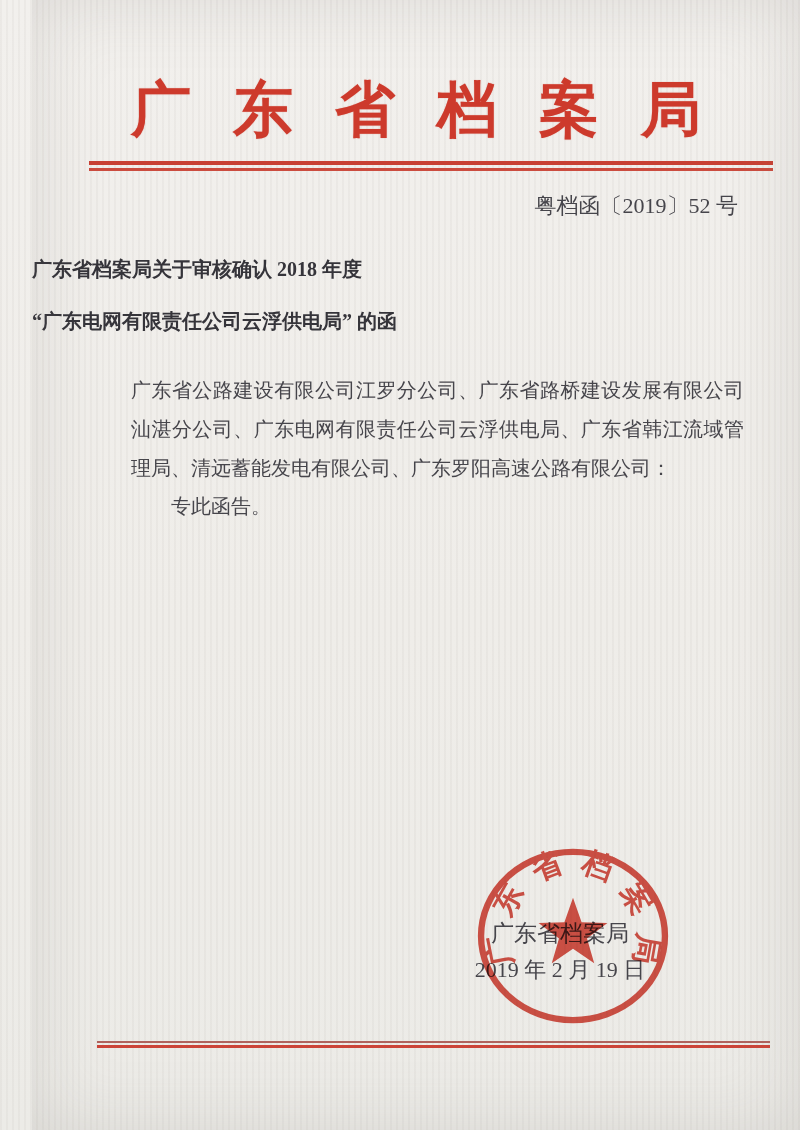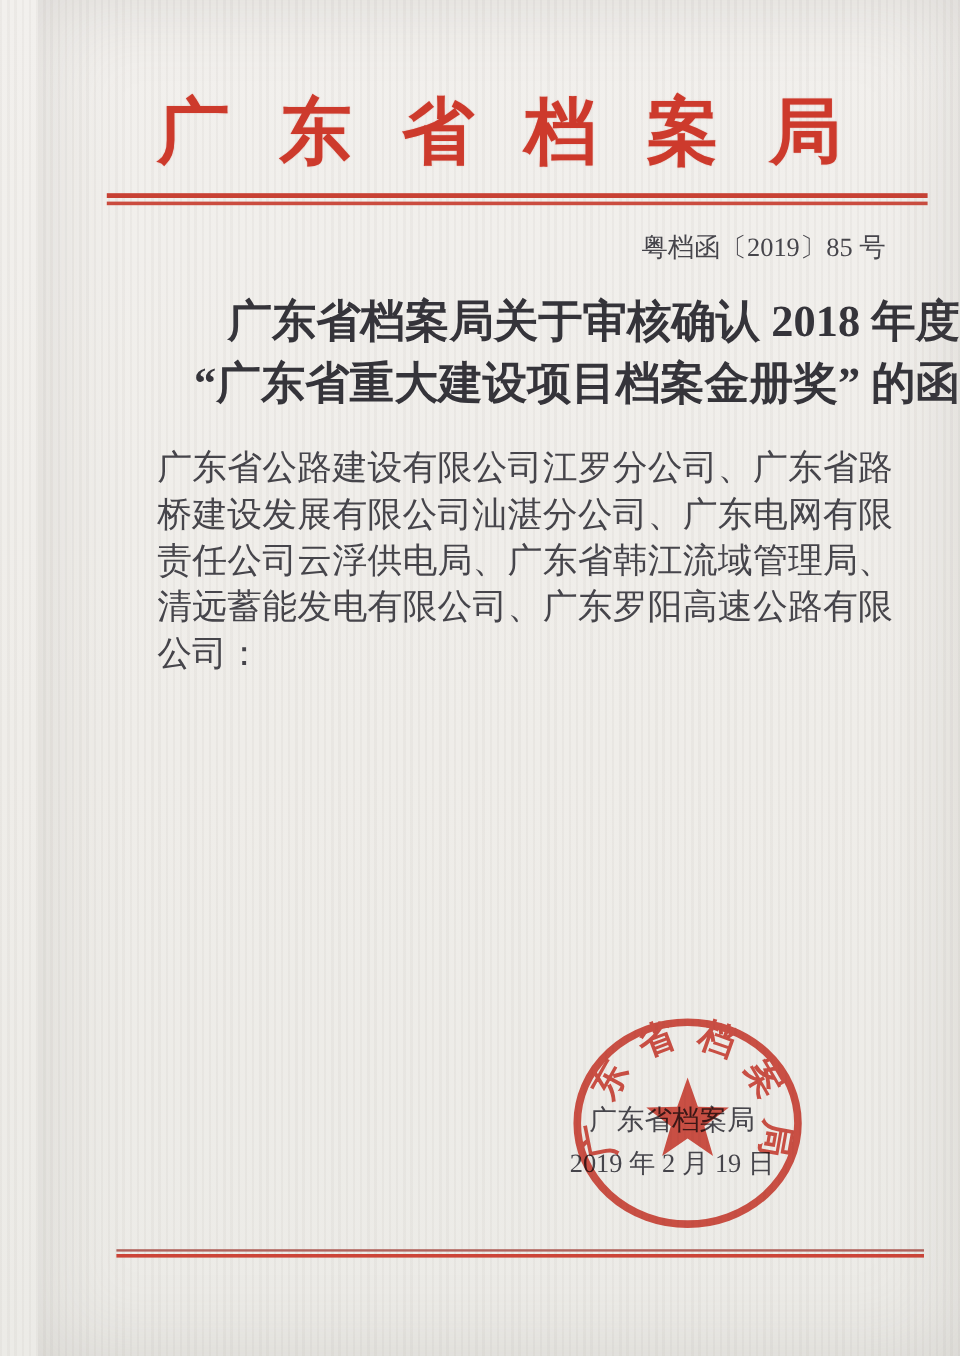--- a/index.html
+++ b/index.html
@@ -32,26 +32,26 @@
   }
   .rule-top{position:absolute;left:57px;top:161px;width:684px;}
   .rule-top .a{height:4px;background:var(--rule-red);margin-bottom:3px;}
   .rule-top .b{height:2.5px;background:#cb4c3f;}
   .doc-number{
     position:absolute;top:191px;right:62px;
     font-size:22px;color:var(--ink);
   }
   .doc-title{
     position:absolute;top:243px;left:0;width:100%;
-    text-align:right;font-weight:bold;color:#35343a;
-    font-size:37px;line-height:52px;
+    text-align:left;font-weight:bold;color:#35343a;
+    font-size:20px;line-height:52px;
   }
   .body-text{
     position:absolute;left:99px;top:371px;width:613px;
-    font-size:29px;line-height:38.8px;color:var(--ink);
+    font-size:20px;line-height:38.8px;color:var(--ink);
     text-align:justify;
   }
   .body-text p{margin:0;}
   .body-text p.indent{text-indent:2em;}
   .sign-block{
     position:absolute;left:428px;top:921px;width:200px;
     text-align:center;color:var(--ink);
   }
   .sign-agency{font-size:23px;line-height:26px;}
   .sign-date{font-size:22px;line-height:24px;margin-top:11px;white-space:nowrap;}
@@ -68,29 +68,30 @@
 
 <div class="page">
 
   <div class="agency-header">广东省档案局</div>
 
   <div class="rule-top">
     <div class="a"></div>
     <div class="b"></div>
   </div>
 
-  <div class="doc-number">粤档函〔2019〕85 号</div>
+  <div class="doc-number">粤档函〔2019〕52 号</div>
 
   <div class="doc-title">
     <div>广东省档案局关于审核确认 2018 年度</div>
-    <div>“广东省重大建设项目档案金册奖” 的函</div>
+    <div>“广东电网有限责任公司云浮供电局” 的函</div>
   </div>
 
   <div class="body-text">
     <p>广东省公路建设有限公司江罗分公司、广东省路桥建设发展有限公司汕湛分公司、广东电网有限责任公司云浮供电局、广东省韩江流域管理局、清远蓄能发电有限公司、广东罗阳高速公路有限公司：</p>
+    <p class="indent">专此函告。</p>
   </div>
 
   <div class="sign-block">
     <div class="sign-agency">广东省档案局</div>
     <div class="sign-date">2019 年 2 月 19 日</div>
   </div>
 
   <svg class="seal" viewBox="0 0 200 184" xmlns="http://www.w3.org/2000/svg">
     <ellipse cx="100" cy="92" rx="94" ry="86" fill="none" stroke="#d6463a" stroke-width="6.5"></ellipse>
     <path id="sealArc" d="M 41.7 123 A 66 66 0 1 1 158.3 123" fill="none"></path>

